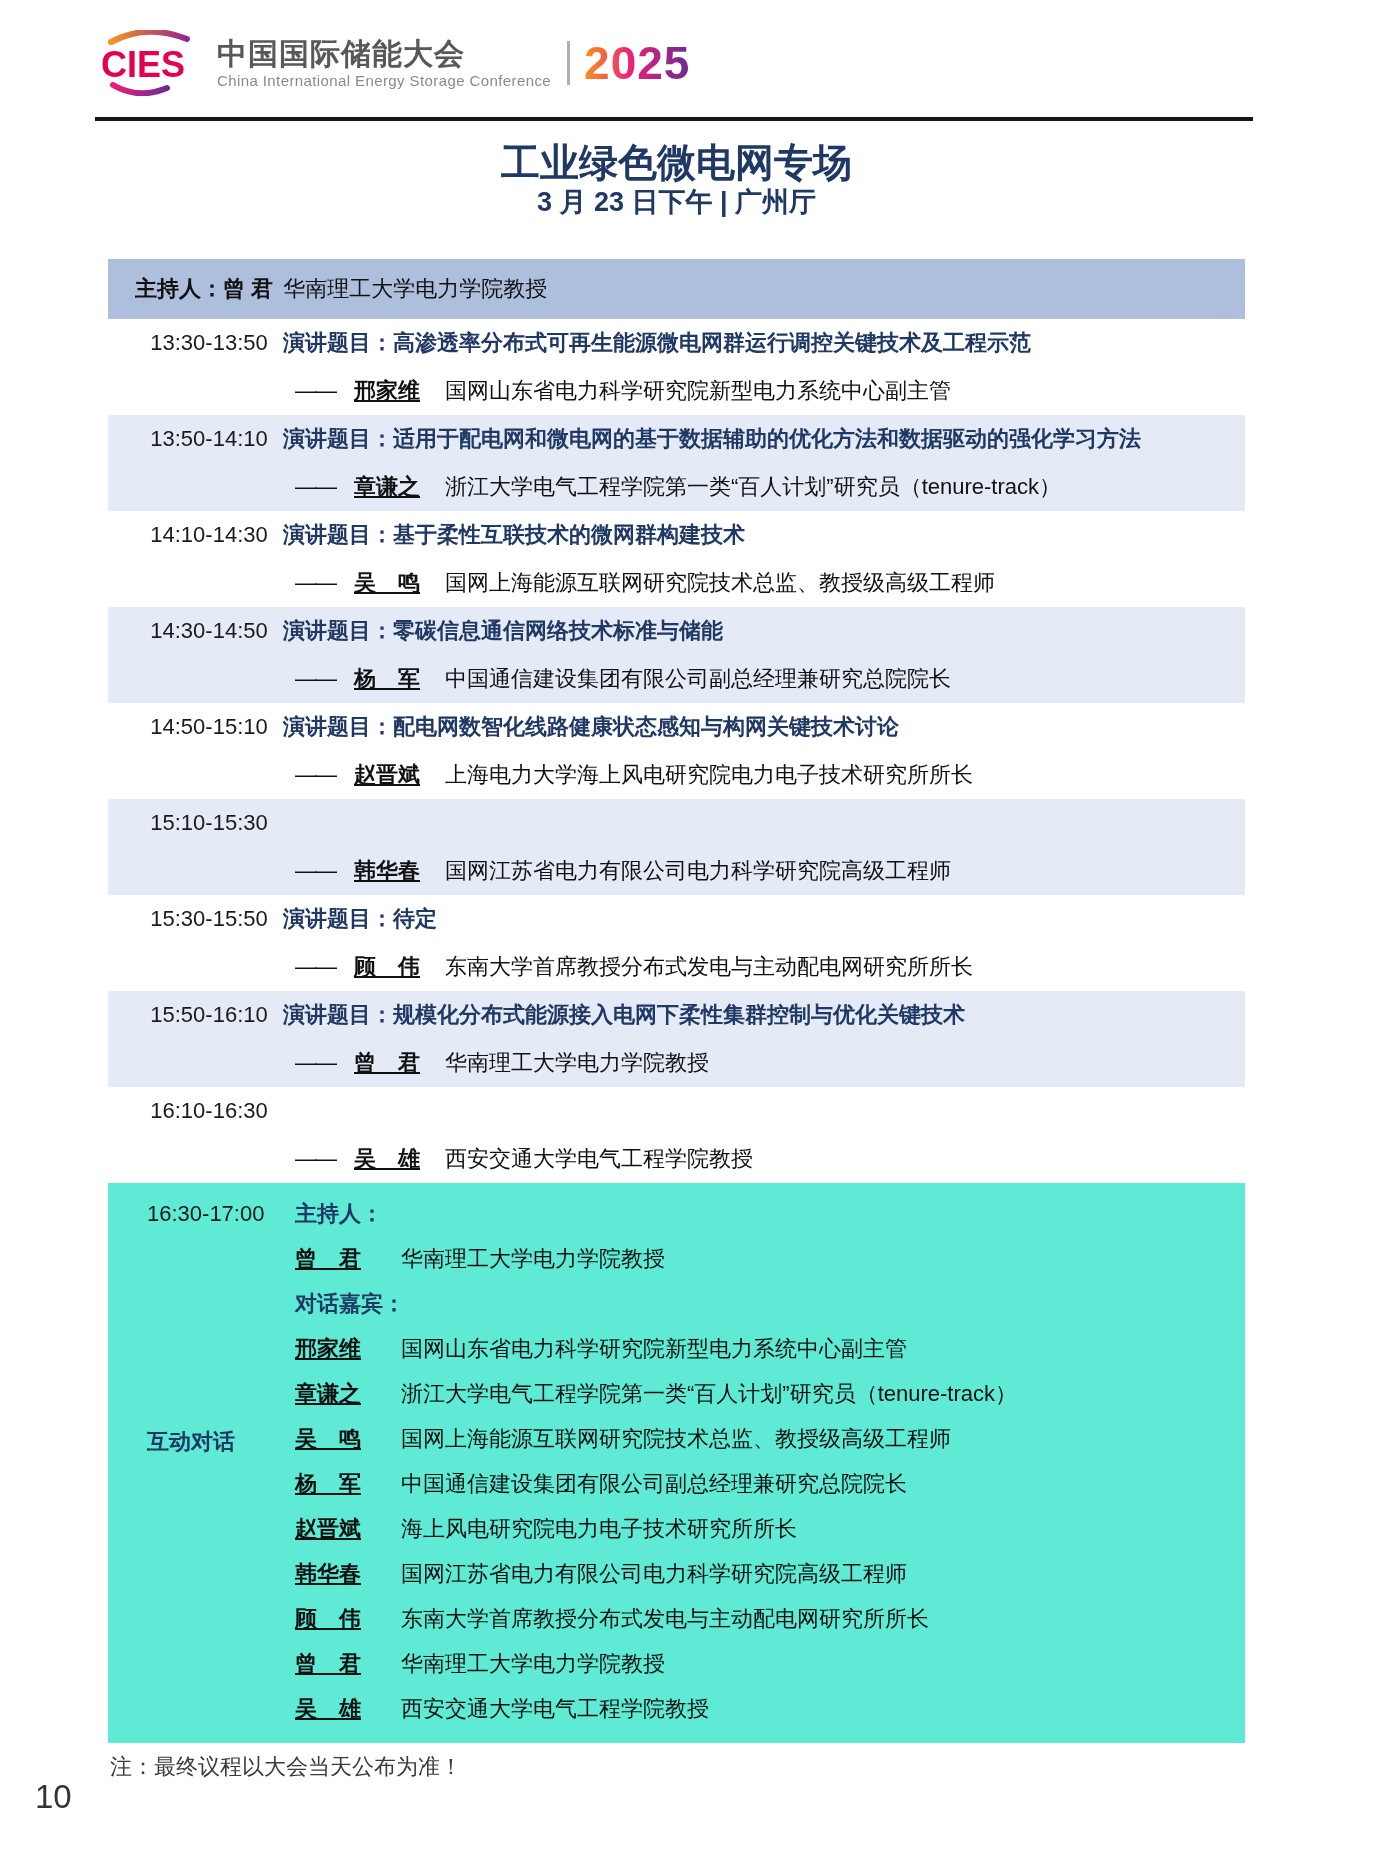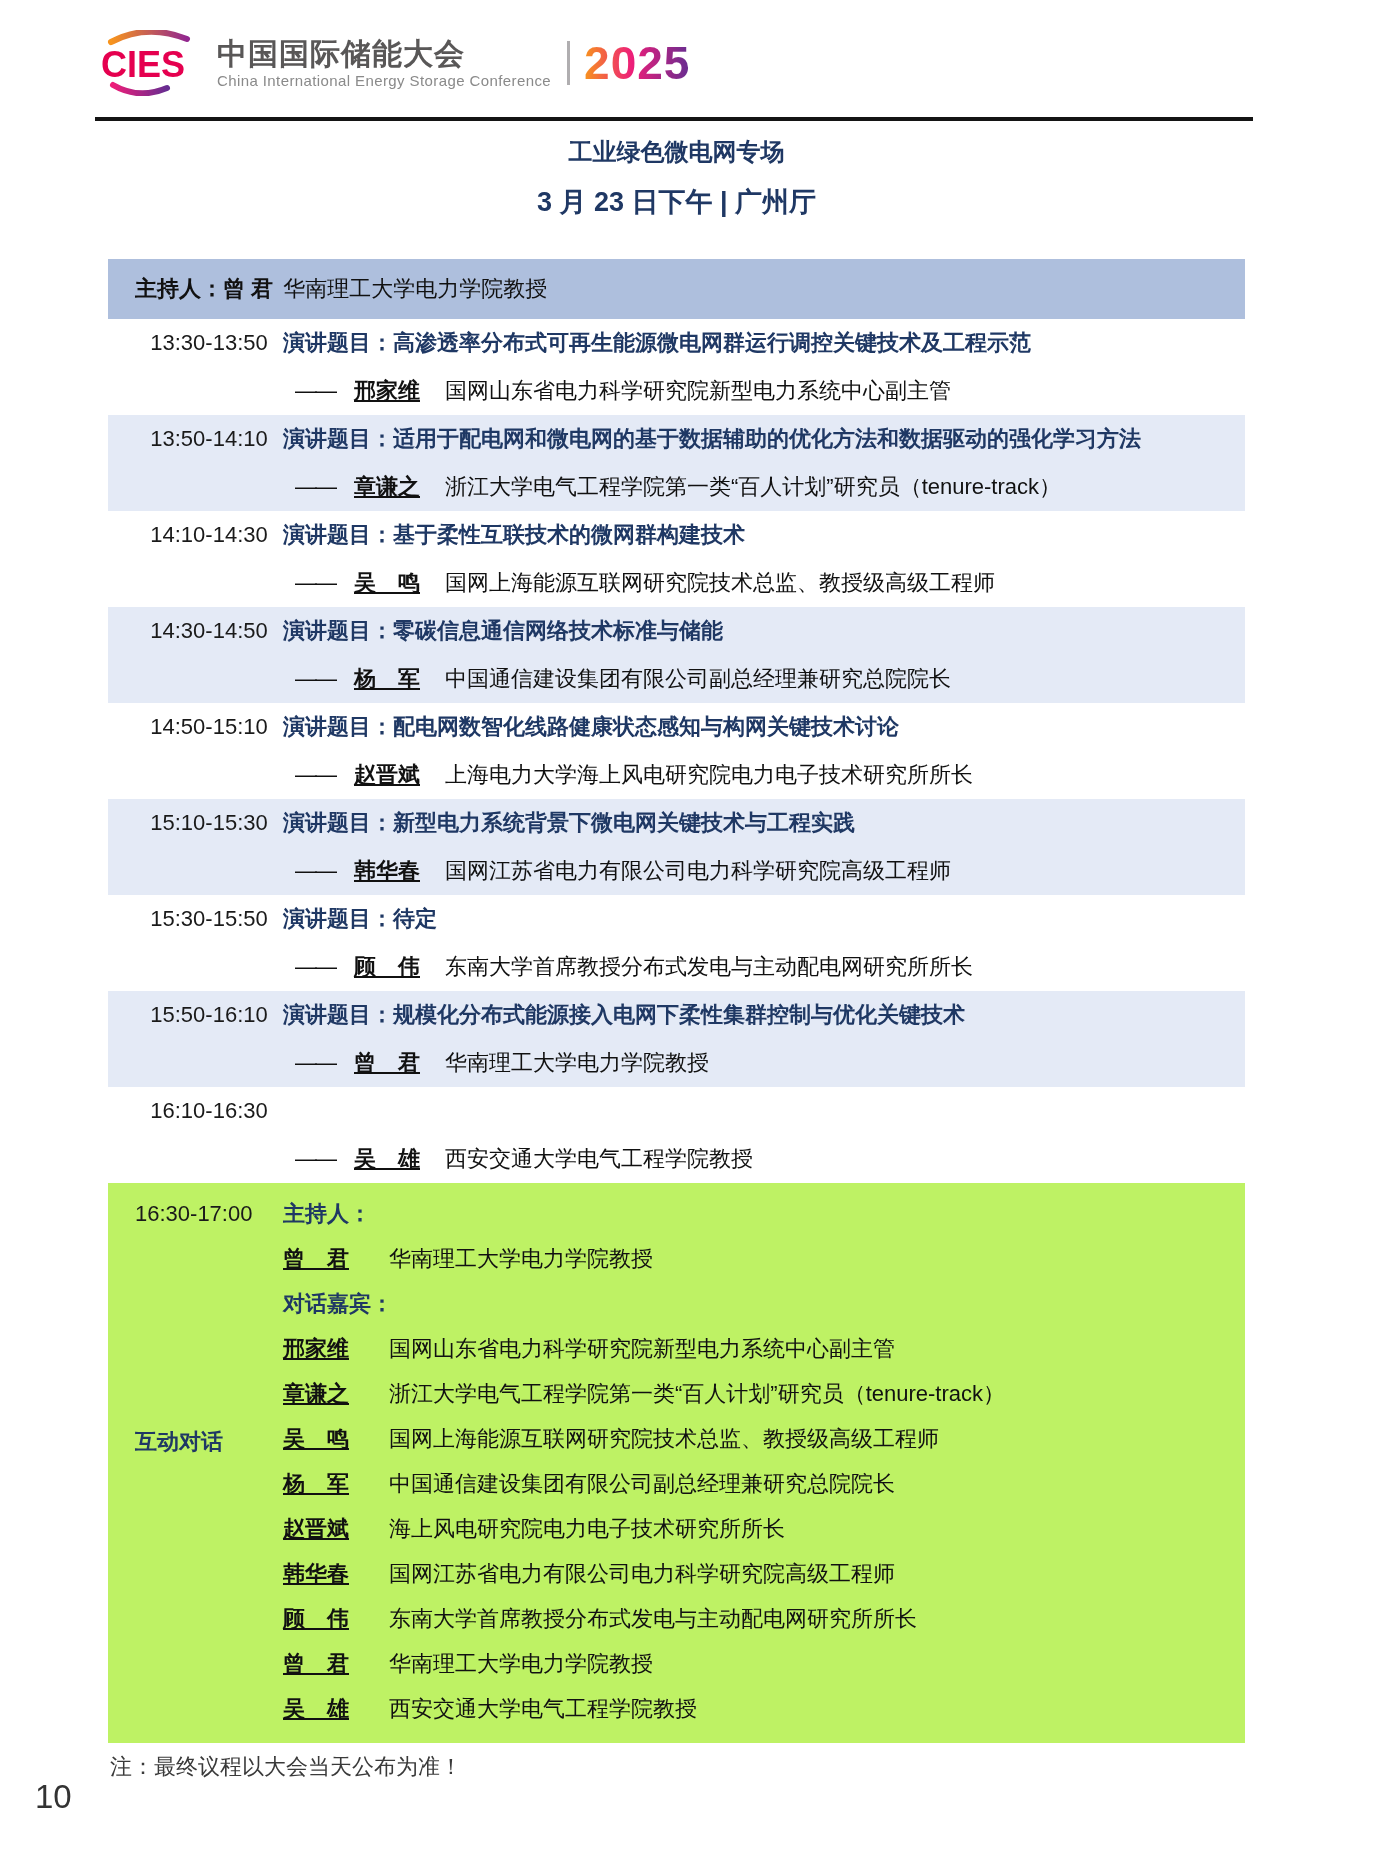--- a/index.html
+++ b/index.html
@@ -14,21 +14,21 @@
   .brand-cn { font-size:30px; font-weight:bold; color:#595757; letter-spacing:1px; line-height:1.1; }
   .brand-en { font-size:15px; color:#8a8a8a; letter-spacing:.4px; margin-top:2px; }
   .logo-sep { width:3px; height:44px; background:#b0aeb0; margin:0 14px 0 16px; }
   .logo-year { font-size:46px; font-weight:900; letter-spacing:1px;
     background:linear-gradient(90deg,#F7941D 0%,#ED1E79 45%,#662D91 100%);
     -webkit-background-clip:text; background-clip:text; color:transparent; }
   .hdr-rule { position:absolute; left:95px; top:117px; width:1158px; height:4px; background:#141414; }
 
   
   .stitle { position:absolute; left:108px; top:136px; width:1137px; text-align:center;
-    font-size:24px; font-weight:bold; color:#1F3864; }
+    font-size:39px; font-weight:bold; color:#1F3864; }
   .ssub   { position:absolute; left:108px; top:184px; width:1137px; text-align:center;
     font-size:27px; font-weight:bold; color:#1F3864; }
 
   
   .agenda { position:absolute; left:108px; top:259px; width:1137px; }
   .host-row { height:60px; background:#AEBFDD; display:flex; align-items:center;
     padding-left:27px; font-size:22px; }
   .host-label,.host-name { font-weight:bold; color:#111; white-space:pre; }
   .host-name { margin-right:10px; }
   .host-aff { color:#111; }
@@ -37,21 +37,21 @@
   .talk.shaded { background:#E4EAF6; }
   .tline { display:flex; align-items:center; height:48px; font-size:22px;text-align:center; }
   .time { flex:none; width:175px; padding-left:27px; color:#1a1a1a; }
   .ttl { font-weight:bold; color:#1F3864; white-space:nowrap; }
   .t2 { padding-left:187px; }
   .dash { color:#111; letter-spacing:-2px; margin-right:4px; white-space:pre; }
   .nm { font-weight:bold; color:#111; min-width:96px; margin-right:10px; white-space:pre;text-decoration:underline; }
   .aff { color:#111; white-space:nowrap; }
 
   
-  .dialogue { display:flex; background:#bef264; padding:8px 0 12px 0; }
+  .dialogue { display:flex; background:#5eead4; padding:8px 0 12px 12px; }
   .dlg-left { flex:none; width:175px; position:relative; }
   .dlg-time { display:block; padding-left:27px; font-size:22px; line-height:45px; color:#1a1a1a; }
   .dlg-label { position:absolute; left:27px; top:236px; font-size:22px; font-weight:bold; color:#1F3864; white-space:nowrap; }
   .dlg-lines { flex:1; }
   .dlg-line { height:45px; display:flex; align-items:center; font-size:22px; }
   .dlg-heading { font-weight:bold; color:#1F3864; white-space:pre; }
 
   
   .note { position:absolute; left:110px; top:1752px; font-size:22px; color:#3a3a3a; }
   .pageno { position:absolute; left:35px; top:1778px; font-size:33px; color:#333; }
@@ -154,21 +154,20 @@
     <div class="tline t2">
       <span class="dash">——</span>
       <span class="nm">赵晋斌</span>
       <span class="aff">上海电力大学海上风电研究院电力电子技术研究所所长</span>
     </div>
   </div>
 
   <div class="talk shaded">
     <div class="tline t1">
       <span class="time">15:10-15:30</span>
-      <span class="ttl">演讲题目：新型电力系统背景下微电网关键技术与工程实践</span>
     </div>
     <div class="tline t2">
       <span class="dash">——</span>
       <span class="nm">韩华春</span>
       <span class="aff">国网江苏省电力有限公司电力科学研究院高级工程师</span>
     </div>
   </div>
 
   <div class="talk">
     <div class="tline t1">

